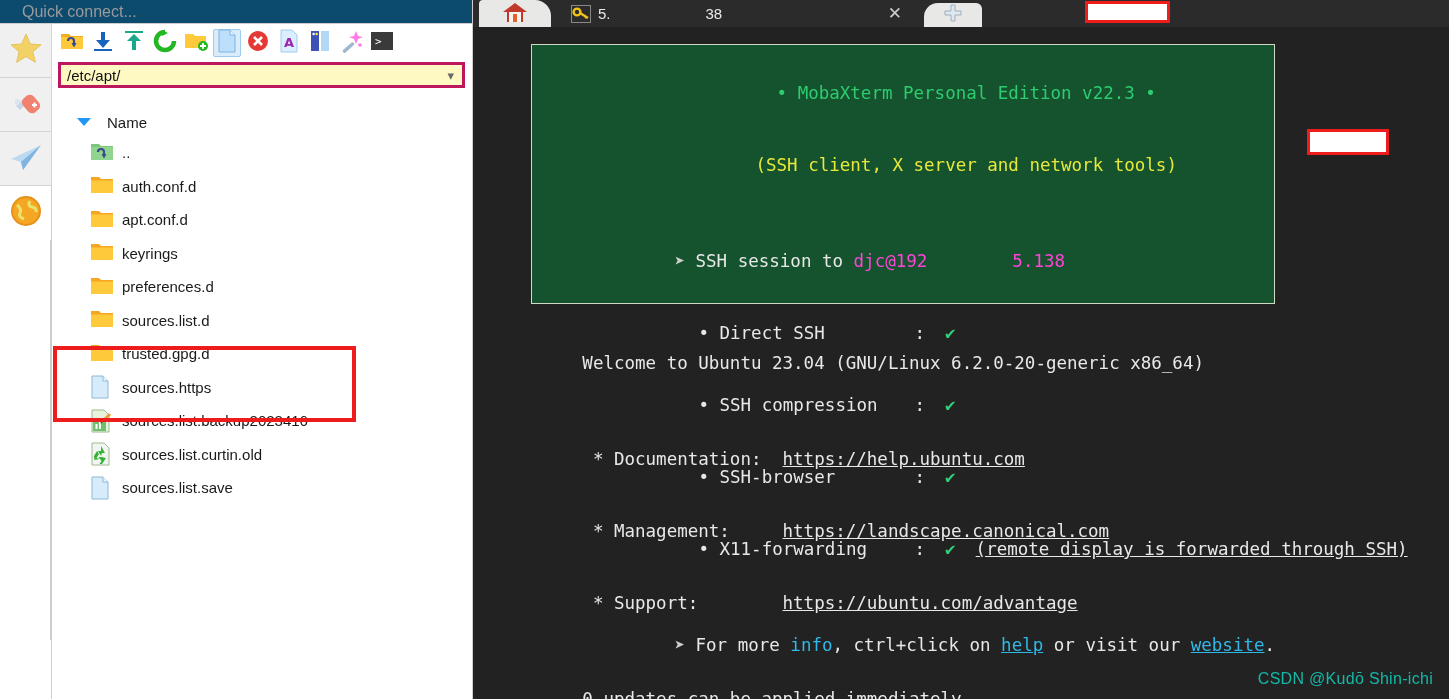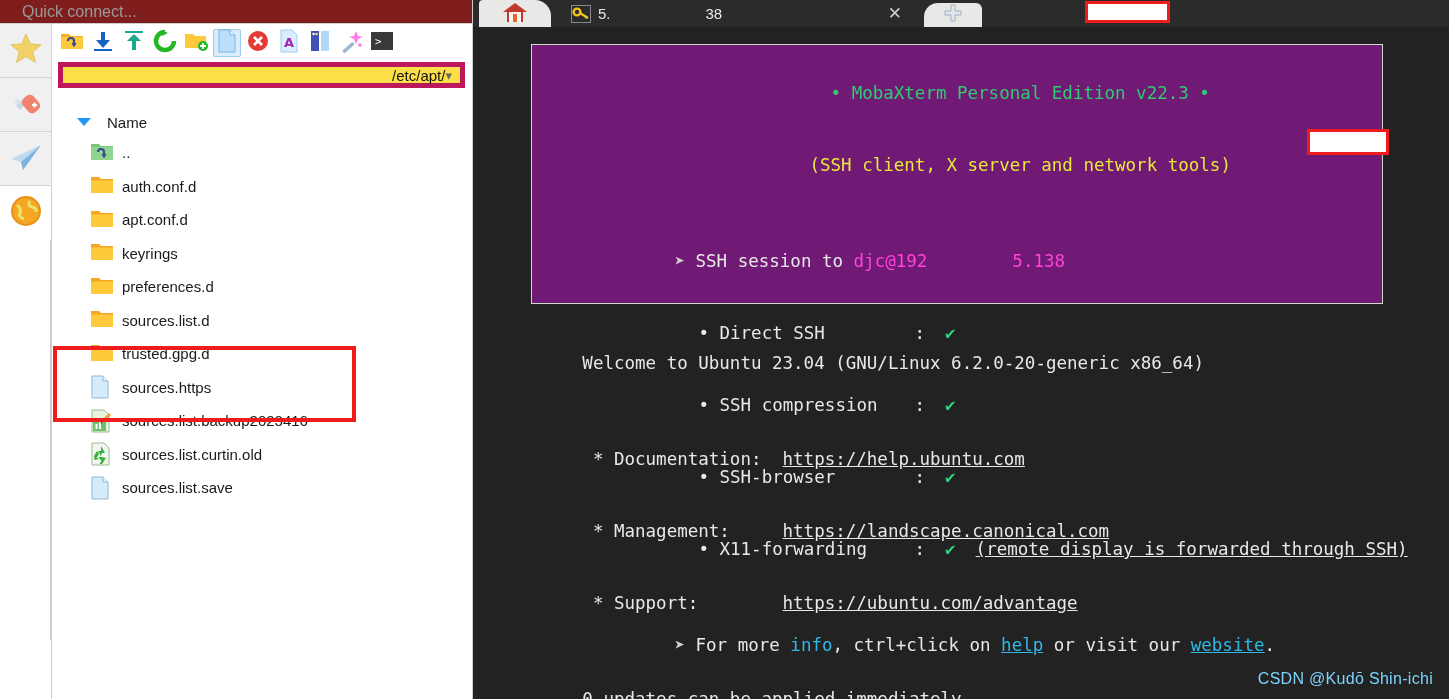--- a/index.html
+++ b/index.html
@@ -16,21 +16,21 @@
   .left-panel {
     width: 473px; height: 699px;
     background: #ffffff;
     position: relative;
     flex: 0 0 473px;
   }
 
   .quick-connect {
     position: absolute; left: 0; top: 0;
     width: 473px; height: 24px;
-    background: #7f1d1d;
+    background: #0c4a6e;
     border: 1px solid #cdcdcd;
     border-left: none; border-top: none;
     display: flex; align-items: center;
     padding-left: 22px;
   }
   .quick-connect span {
     font-size: 16px; color: #9a9a9a;
     font-family: "Liberation Sans", sans-serif;
   }
 
@@ -64,26 +64,25 @@
   .tb-btn {
     width: 28px; height: 28px;
     display: flex; align-items: center; justify-content: center;
     border-radius: 2px;
   }
   .tb-btn.active { background: #d9ecfb; border: 1px solid #9ccced; }
 
   .addressbar {
     margin: 0 8px 0 6px;
     height: 26px;
-    border: 5px solid #be185d;
-    background: #fde047;
+    border: 3px solid #be185d;
+    background: #fef9c3;
     display: flex; align-items: center;
     padding: 0 4px 0 6px;
     position: relative;
-    text-align: right;
   }
   .addressbar .path { font-size: 15px; color: #111; flex: 1; }
   .addressbar .chev { color: #6a6a6a; font-size: 13px; padding-right: 4px; }
 
   .col-header {
     height: 28px; display: flex; align-items: center;
     padding-left: 25px; gap: 16px;
     border-bottom: none;
     margin-top: 20px;
   }
@@ -170,23 +169,23 @@
     background: #222222;
     font-family: "DejaVu Sans Mono", monospace;
     font-size: 17.5px;
     line-height: 24px;
     color: #e8e8e8;
     overflow: hidden;
   }
 
   .banner-box {
     position: absolute; left: 58px; top: 17px;
-    width: 852px; height: 260px;
+    width: 744px; height: 260px;
     border: 1px solid #cfd9c4;
-    background: #701a75;
+    background: #14532d;
   }
   .tline { white-space: pre; }
   .c-green   { color: #2ecc71; }
   .c-yellow  { color: #e8e83a; }
   .c-white   { color: #e8e8e8; }
   .c-magenta { color: #ff44d8; }
   .c-cyan    { color: #2fb8e8; }
   .c-check   { color: #31d17a; }
   .c-grey    { color: #cfcfcf; }
   .u { text-decoration: underline; }
@@ -202,21 +201,21 @@
     background: #ffffff;
     border: 3px solid #ee1c1c;
     z-index: 20;
   }
   #redact-tab   { left: 612px; top: 1px;   width: 85px;  height: 22px; }
   #redact-ip1   { left: 834px; top: 129px; width: 82px;  height: 26px; }
 
   .watermark {
     position: absolute; right: 16px; bottom: 8px;
     font-family: "Liberation Sans", sans-serif;
-    font-size: 16px; color: #7dd3fc;
+    font-size: 16px; color: #14b8a6;
     letter-spacing: 0.3px;
   }
 </style>
 </head>
 <body>
 
 <div class="app">
 
   <div class="left-panel">
 

